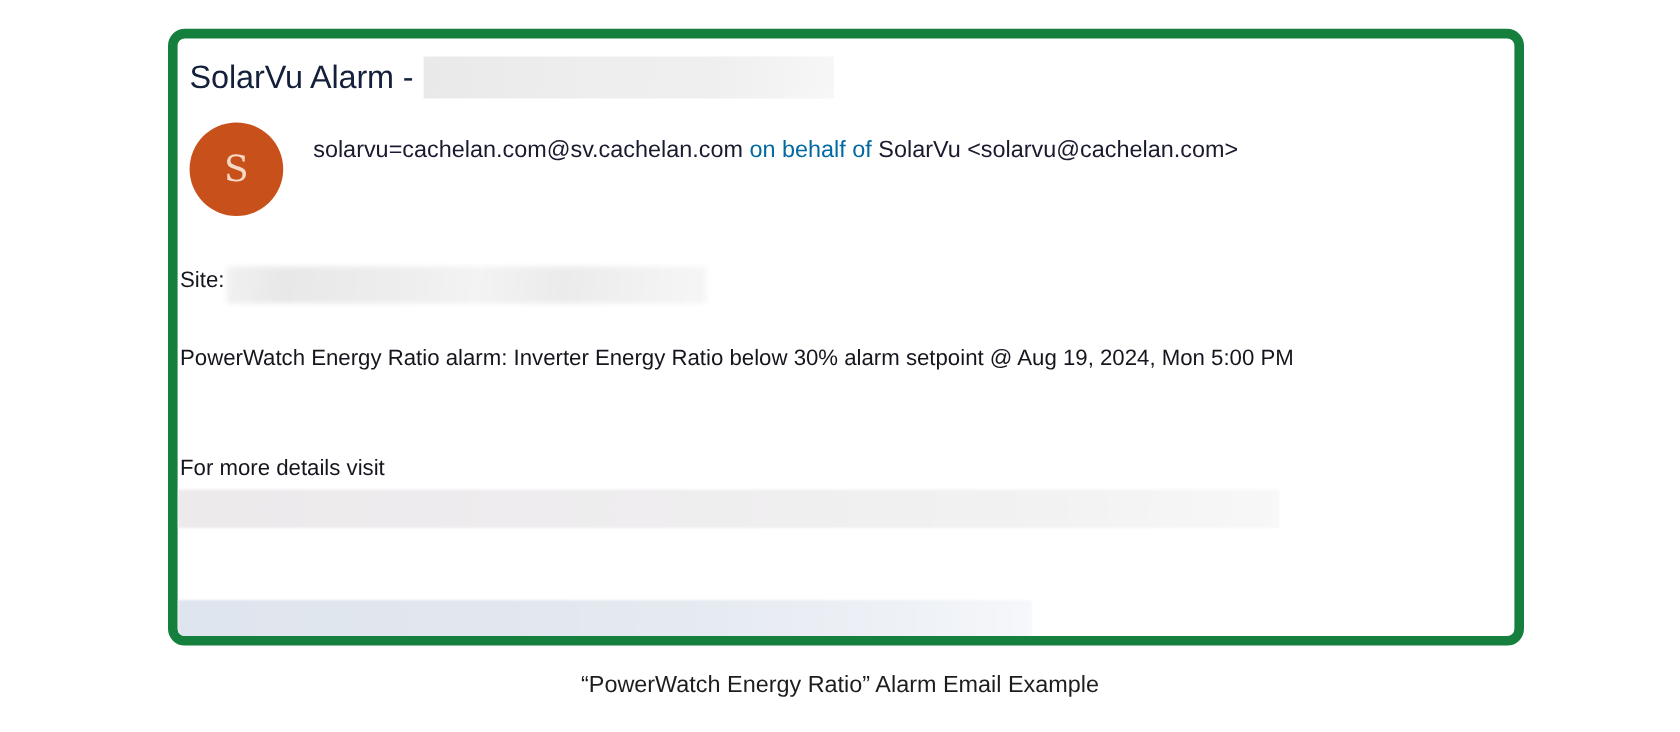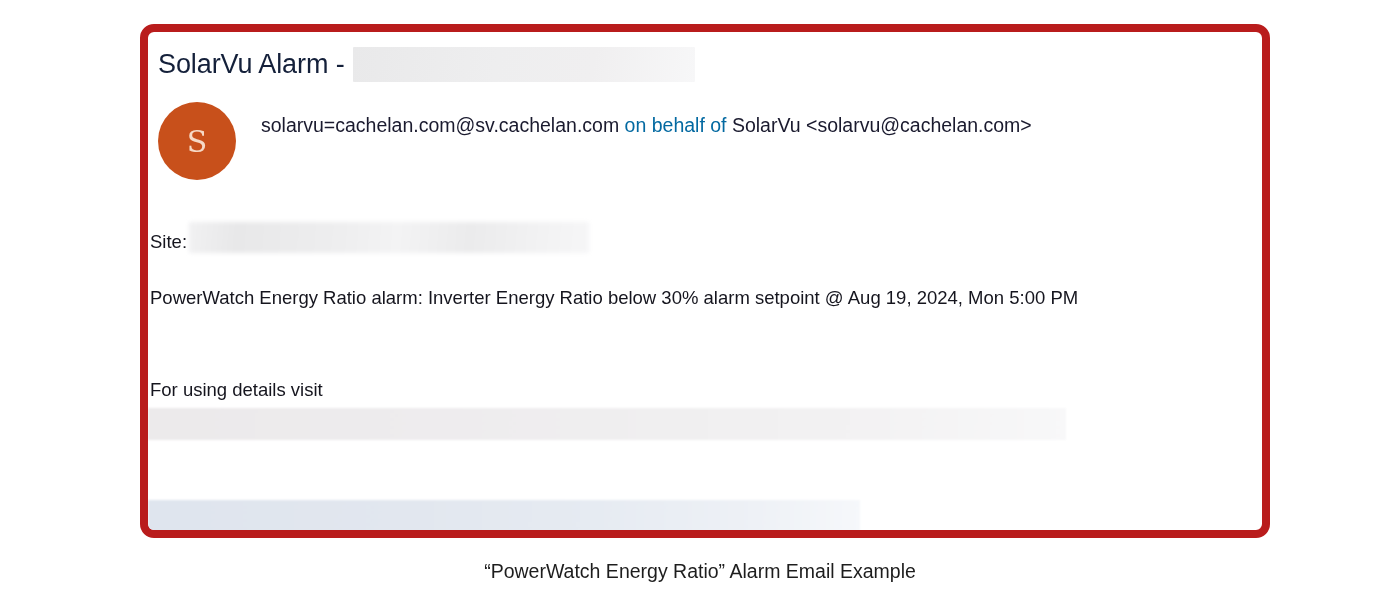--- a/index.html
+++ b/index.html
@@ -16,21 +16,21 @@
   }
 
   
   .email-frame {
     position: absolute;
     left: 140px;
     top: 24px;
     width: 1130px;
     height: 514px;
     box-sizing: border-box;
-    border: 8px solid #b91c1c;
+    border: 8px solid #15803d;
     border-radius: 14px;
     background: #ffffff;
     overflow: hidden;
   }
 
   .email-inner {
     position: relative;
     width: 100%;
     height: 100%;
   }
@@ -110,21 +110,21 @@
   }
 
   
   .body-text {
     position: absolute;
     left: 2px;
     font-size: 18.5px;
     color: #15151e;
     white-space: nowrap;
   }
-  .row-site { top: 190px; display: flex; align-items: flex-end; }
+  .row-site { top: 190px; display: flex; align-items: flex-start; }
   .redact-site {
     width: 400px;
     height: 31px;
     margin-left: 2px;
     background: linear-gradient(95deg, #f1f1f2 0%, #e8e8e9 12%, #eeeeef 38%, #f3f3f4 52%, #ebebec 70%, #f2f2f3 88%, #f6f6f7 100%);
     filter: blur(2.2px);
   }
   .row-alarm { top: 255px; }
   .row-details { top: 347px; }
   .row-unsub { top: 439px; }
@@ -185,21 +185,21 @@
       </div>
     </div>
 
     <div class="body-text row-site">
       <span>Site:</span>
       <span class="redact redact-site"></span>
     </div>
 
     <div class="body-text row-alarm">PowerWatch Energy Ratio alarm: Inverter Energy Ratio below 30% alarm setpoint @ Aug 19, 2024, Mon 5:00 PM</div>
 
-    <div class="body-text row-details">For using details visit</div>
+    <div class="body-text row-details">For more details visit</div>
     <div class="redact-bar redact-link"></div>
 
     <div class="redact-bar redact-unsub"></div>
 
   </div>
 </div>
 
 <div class="caption">
   <span>“</span><b>PowerWatch Energy Ratio</b><span>”</span><span> Alarm Email Example</span>
 </div>

